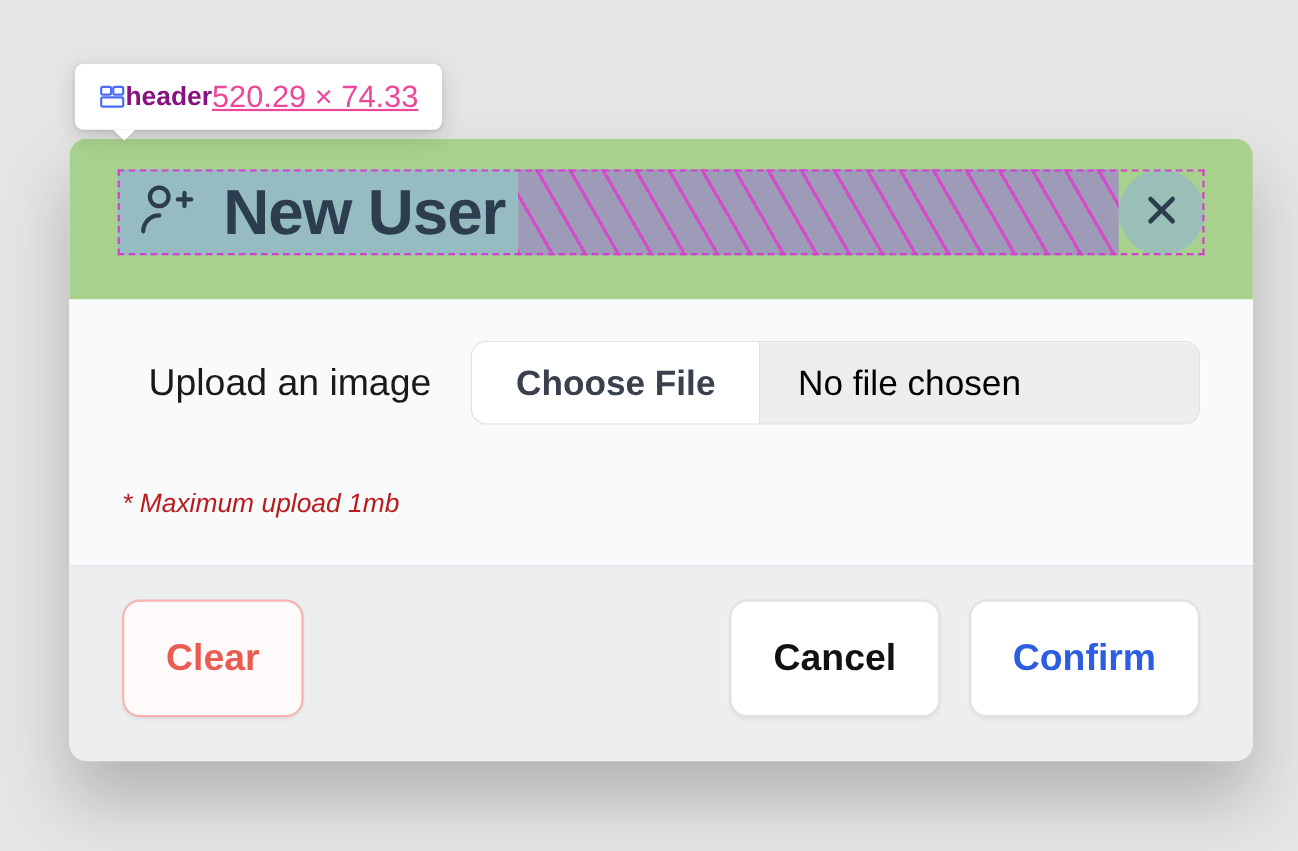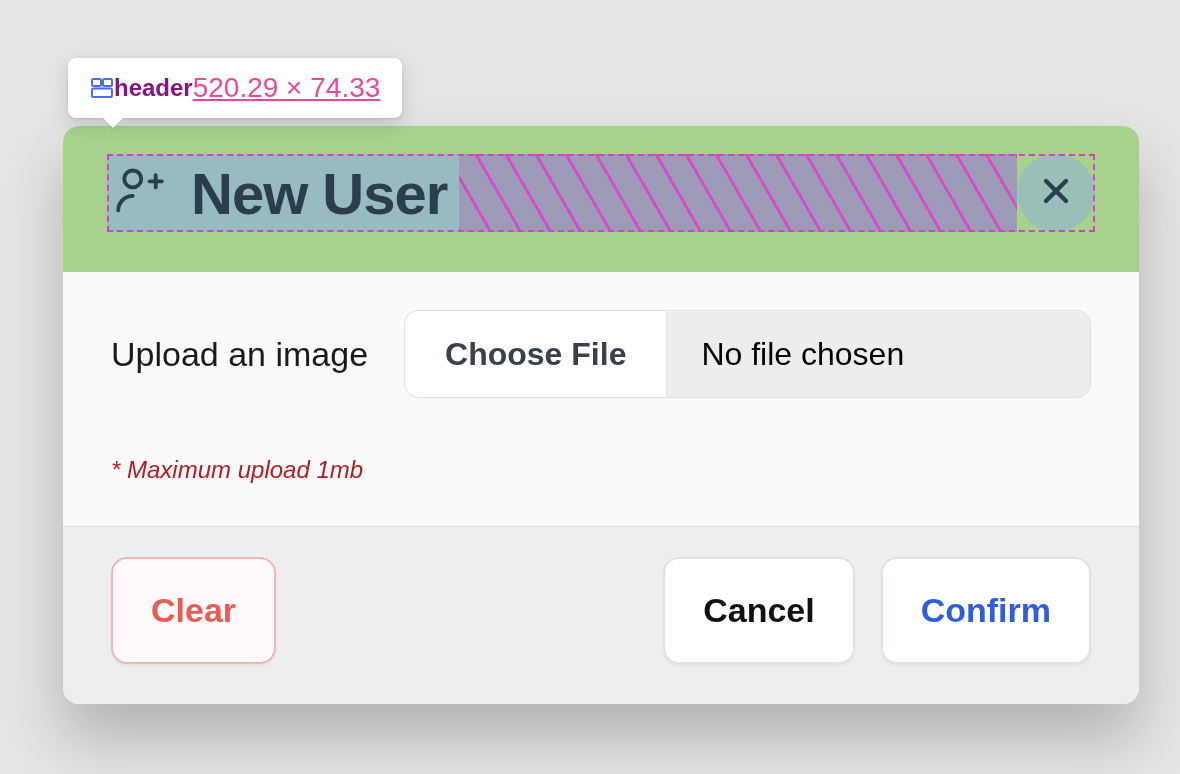--- a/index.html
+++ b/index.html
@@ -89,21 +89,21 @@
       transparent 3px 26px
     );
   }
   .header-left {
     display: flex;
     align-items: center;
     gap: 22px;
     background: rgba(135,170,235,0.55);
     height: 100%;
     padding-right: 12px;
-    padding-left: 4px;
+    padding-left: 16px;
     position: relative;
     z-index: 5;
   }
   .header-left svg { width: 58px; height: 58px; }
   .header-title {
     font-size: 58px;
     font-weight: 800;
     color: #2b3d4f;
     letter-spacing: -1px;
     white-space: nowrap;
@@ -120,32 +120,33 @@
 
   
   .dialog-body {
     background: #f9fafb;
     padding: 38px 48px 22px 48px;
   }
   .upload-row {
     display: flex;
     align-items: center;
     gap: 36px;
+    margin-left: 24px;
   }
   .upload-label {
     font-size: 34px;
     color: #1a1a1a;
   }
   .file-input {
     flex: 1;
     display: flex;
     background: #ebedef;
     border: 1px solid #dfe2e5;
     border-radius: 14px;
-    height: 88px;
+    height: 76px;
     overflow: hidden;
     box-shadow: inset 0 1px 0 rgba(255,255,255,0.4);
   }
   .file-btn {
     background: #fff;
     border: none;
     border-right: 1px solid #dfe2e5;
     padding: 0 40px;
     font-size: 32px;
     font-weight: 700;

